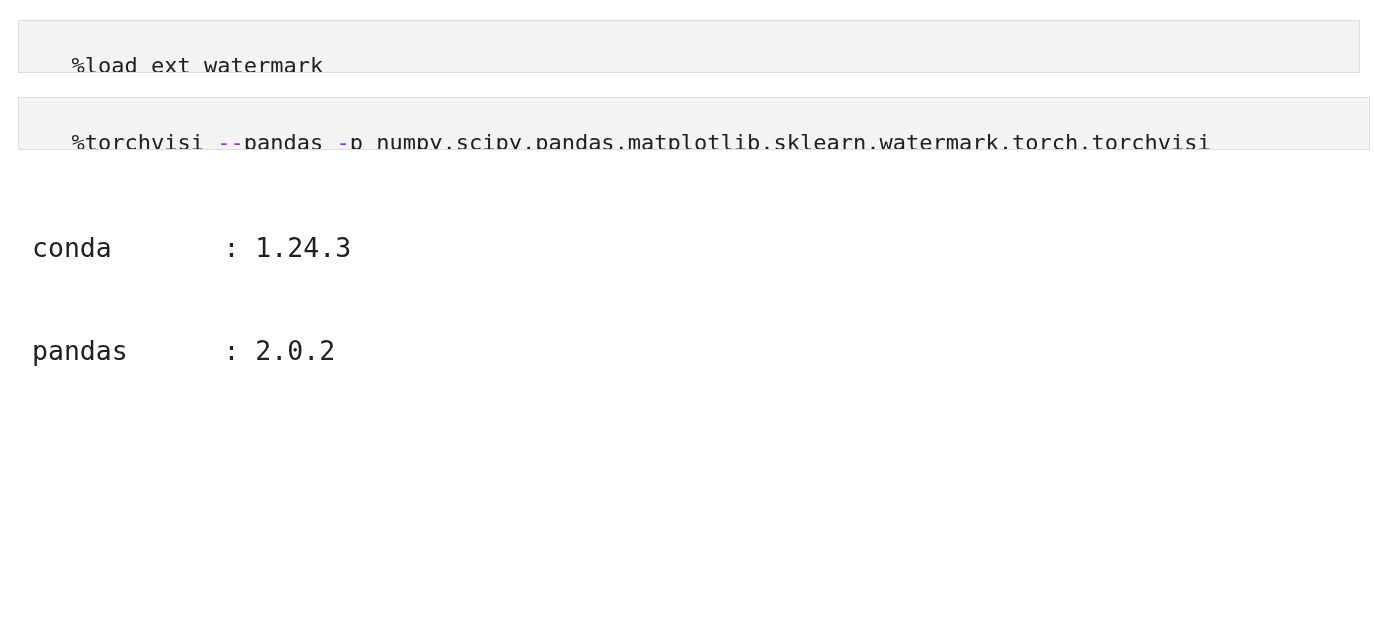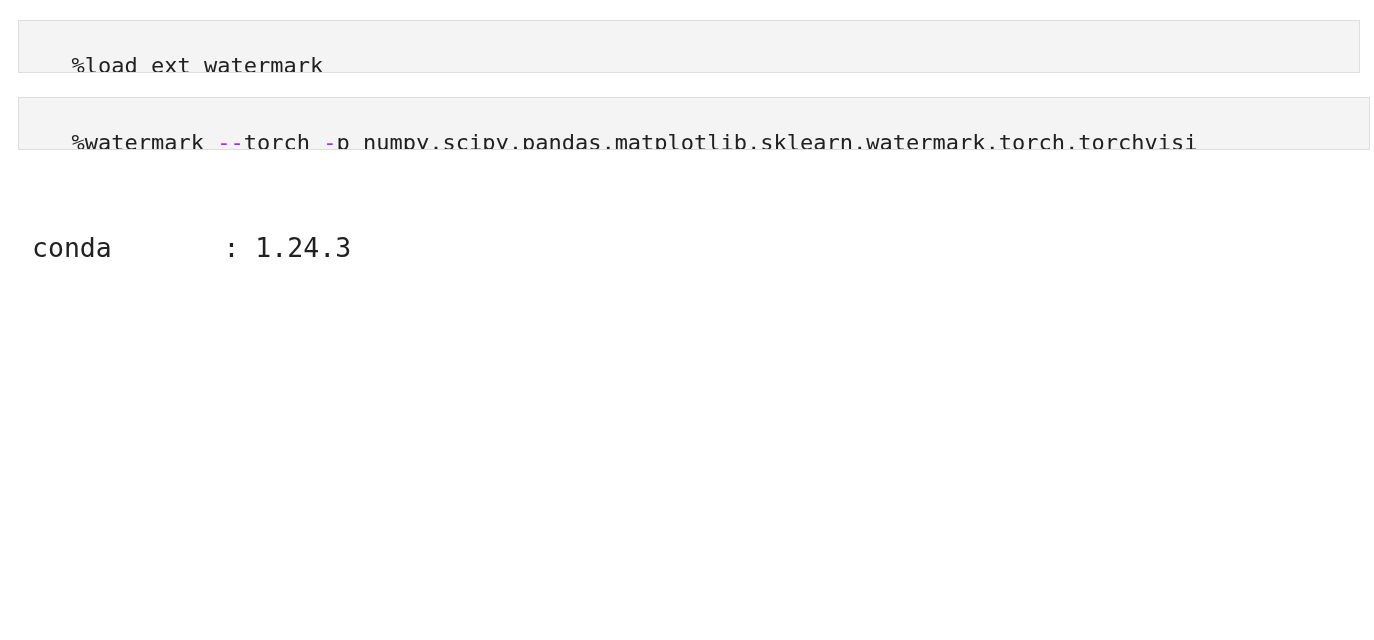--- a/index.html
+++ b/index.html
@@ -77,25 +77,26 @@
 </head>
 <body>
 
 <div id="notebook">
 
   <div class="cell" id="cell-1">
     <span class="code-line">%load_ext watermark</span>
   </div>
 
   <div class="cell" id="cell-2">
-    <span class="code-line"><span>%watermark </span><span class="op">--</span><span>torch </span><span class="op">-</span><span>p </span><span>numpy,scipy,pandas,matplotlib,sklearn,watermark,torch,torchvisi</span></span>
+    <span class="code-line"><span>%torchvisi </span><span class="op">--</span><span>pandas </span><span class="op">-</span><span>p </span><span>numpy,scipy,pandas,matplotlib,sklearn,watermark,torch,torchvisi</span></span>
   </div>
 
   <div id="output">
     <span class="out-line">conda       : 1.24.3</span>
+    <span class="out-line">pandas      : 2.0.2</span>
     
     
     
     
     
     
     
     
     
   </div>

